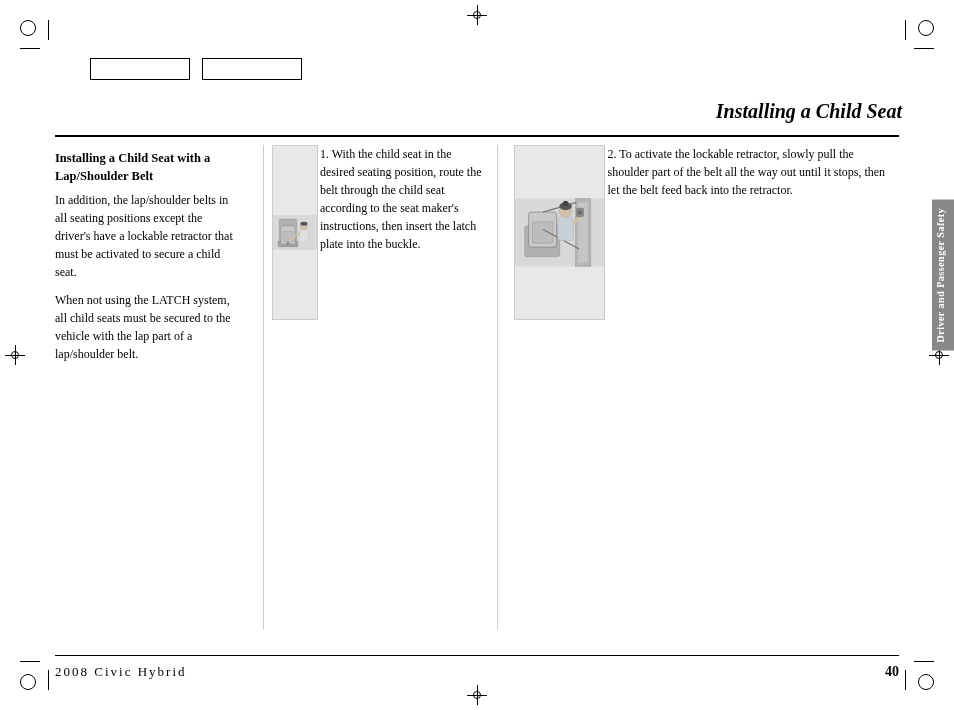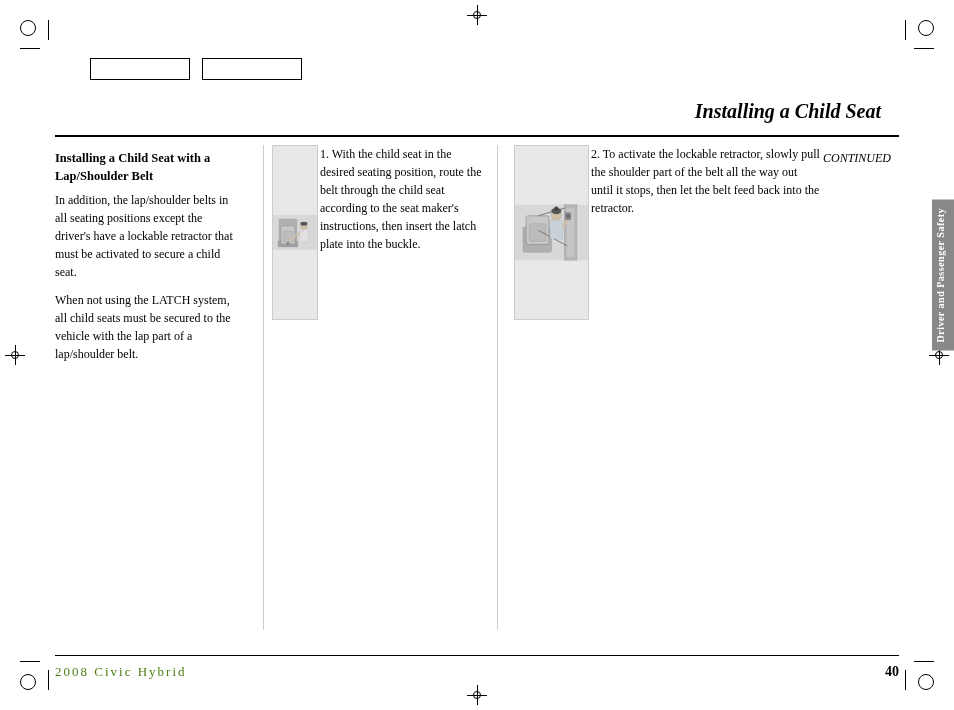--- a/index.html
+++ b/index.html
@@ -78,21 +78,21 @@
       width: 100px;
       height: 22px;
       border: 1.5px solid #000;
       background: #fff;
     }
 
     
     .page-title-area {
       position: absolute;
       top: 100px;
-      right: 73px;
+      right: 52px;
       text-align: right;
       font-family: Liberation Serif, serif;
     }
     .page-title {
       font-size: 20px;
       font-style: italic;
       font-weight: bold;
       color: #000;
     }
 
@@ -224,21 +224,21 @@
       display: flex;
       justify-content: space-between;
       align-items: center;
       border-top: 1px solid #000;
       padding-top: 8px;
     }
 
     .footer-title {
       font-size: 13px;
       letter-spacing: 2px;
-      color: #4d7c0f;
+      color: #000000;
     }
 
     .footer-page {
       font-size: 14px;
       font-weight: bold;
     }
 
     
     .ch-top-center {
       top: 15px;
@@ -382,21 +382,20 @@
         <rect x="110" y="48" width="40" height="60" rx="7" fill="#c8d0d8" stroke="#aaa" stroke-width="1"></rect>
 
         <line x1="150" y1="65" x2="165" y2="50" stroke="#d0c0a8" stroke-width="7" stroke-linecap="round"></line>
         <circle cx="166" cy="48" r="6" fill="#d0c0a8"></circle>
 
         <rect x="158" y="25" width="18" height="22" rx="3" fill="#888" stroke="#666" stroke-width="1"></rect>
         <circle cx="167" cy="36" r="5" fill="#666"></circle>
       </svg>
     </div>
     <div class="step-text" style="margin-bottom:10px;">2. To activate the lockable retractor, slowly pull the shoulder part of the belt all the way out until it stops, then let the belt feed back into the retractor.</div>
-    <div class="continued-text">CONTINUED</div>
   </div>
 
 </div>
 
 <div class="sidebar-label">Driver and Passenger Safety</div>
 
 <div class="footer">
   <span class="footer-title">2008  Civic  Hybrid</span>
   <span class="footer-page">40</span>
 </div>

